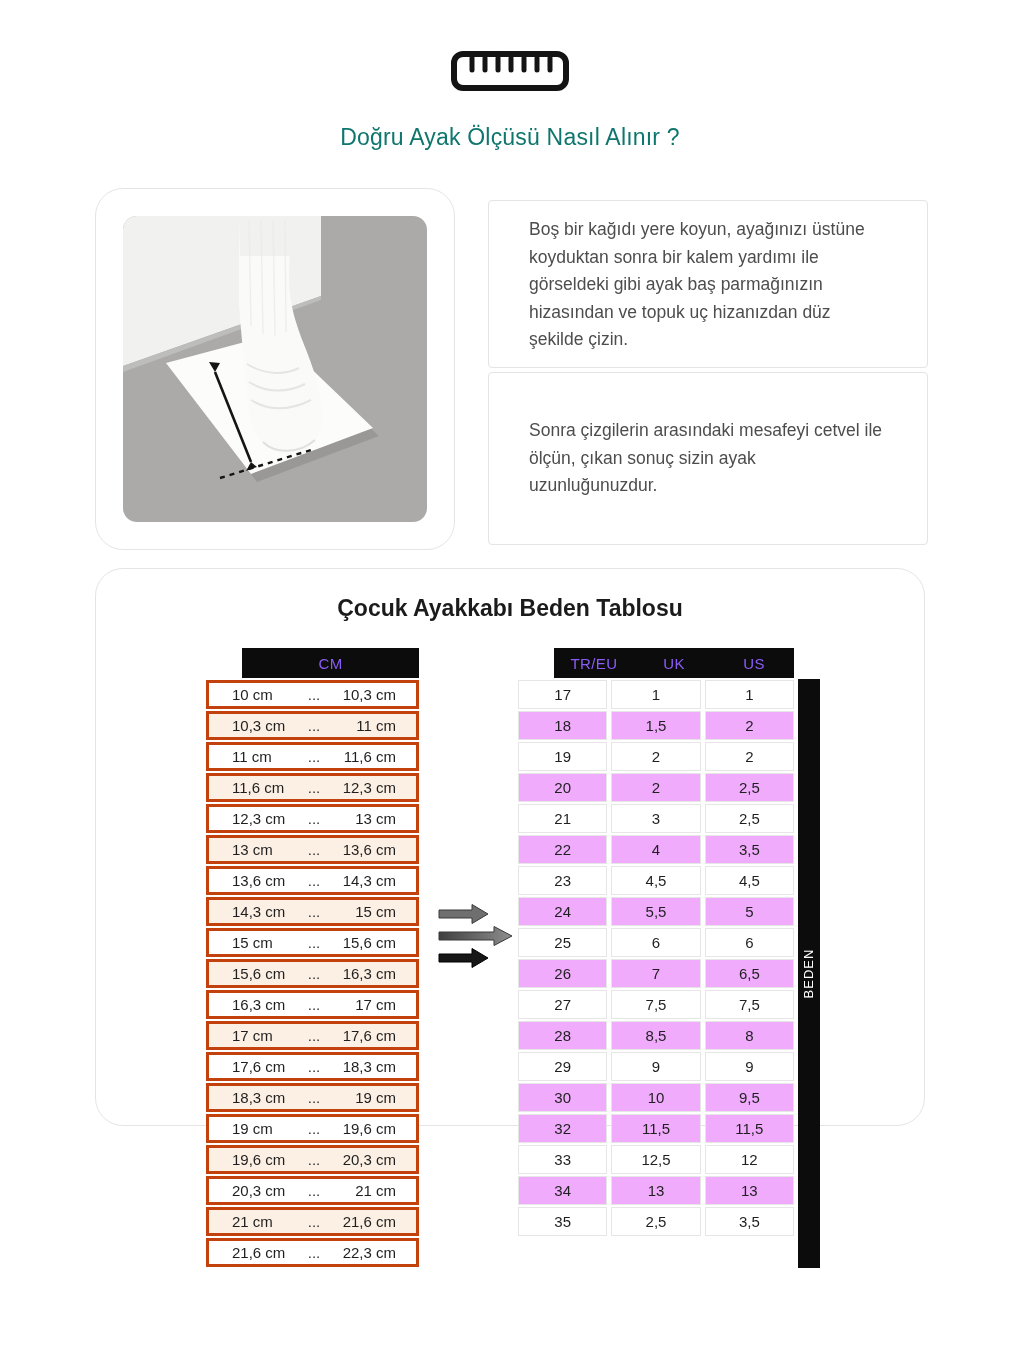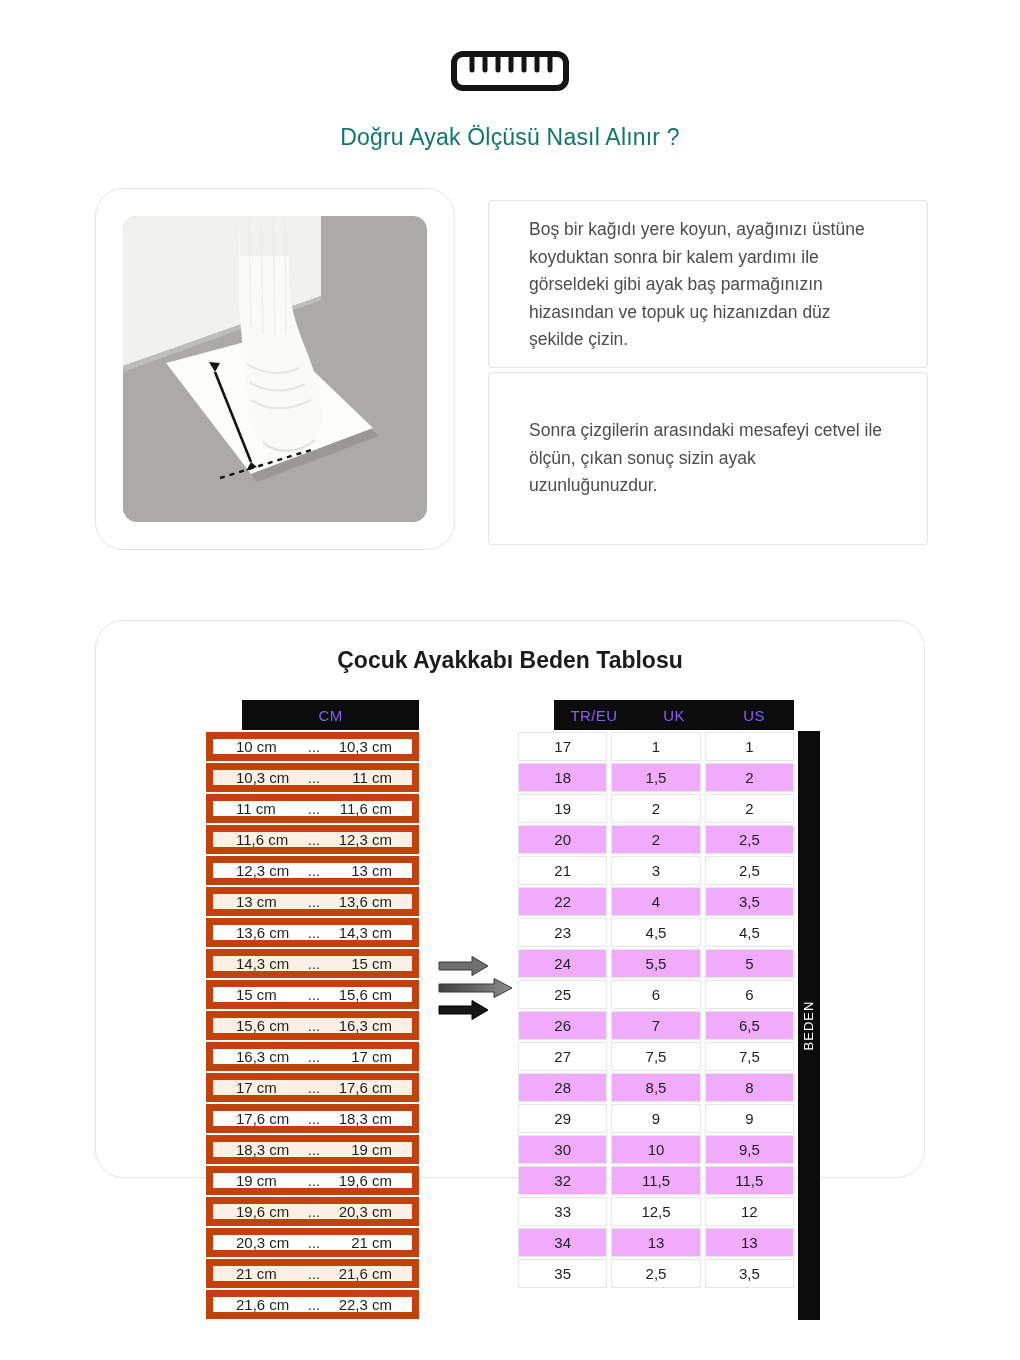--- a/index.html
+++ b/index.html
@@ -15,32 +15,32 @@
 
   .photo-card { left:95px; top:188px; width:360px; height:362px; border-radius:28px; }
   .photo { position:absolute; inset:27px; border-radius:14px; overflow:hidden; }
   .photo svg { display:block; width:100%; height:100%; }
 
   .step-card { left:488px; width:440px; border-radius:4px; }
   .step-1 { top:200px; height:168px; padding:15px 40px 0 40px; }
   .step-2 { top:372px; height:173px; display:flex; align-items:center; padding:8px 40px; }
   .step-card p { margin:0; font-size:17.5px; line-height:27.5px; color:#4d4d4d; }
 
-  .size-card { left:95px; top:620px; width:830px; height:558px; border-radius:28px; }
+  .size-card { left:95px; top:568px; width:830px; height:558px; border-radius:28px; }
   .size-title { position:absolute; top:26px; left:0; right:0; margin:0; text-align:center;
     font-size:23px; font-weight:bold; color:#1b1b1b; }
 
   .thead { height:30px; background:#0c0c0c; color:#8b5cf6; font-size:15px; font-weight:500;
     display:flex; align-items:center; justify-content:center; letter-spacing:.4px;margin-left:36px; }
   .tbody { margin-top:2px; }
   .row { height:29px; margin-bottom:2px; display:flex; align-items:center;
     box-sizing:border-box; font-size:15px; color:#1f1f1f; }
 
   .cm-table { position:absolute; left:110px; top:79px; width:213px; }
-  .cm-row { border:7px solid #c2410c; background:#fff; padding:0 20px 0 23px; }
+  .cm-row { border:3px solid #c2410c; background:#fff; padding:0 20px 0 23px; }
   .cm-row.alt { background:#fcf0e4; }
   .cell-from { flex:1; text-align:left; }
   .cell-sep  { width:30px; text-align:center; color:#2e2e2e; }
   .cell-to   { flex:1; text-align:right; }
 
   .size-table { position:absolute; left:422px; top:79px; width:276px; }
   .size-head span { flex:1; text-align:center; }
   .size-row { gap:4px; }
   .size-cell { flex:1; height:29px; display:flex; align-items:center; justify-content:center;
     border:1px solid #e6e6e6; background:#fff; box-sizing:border-box; }

